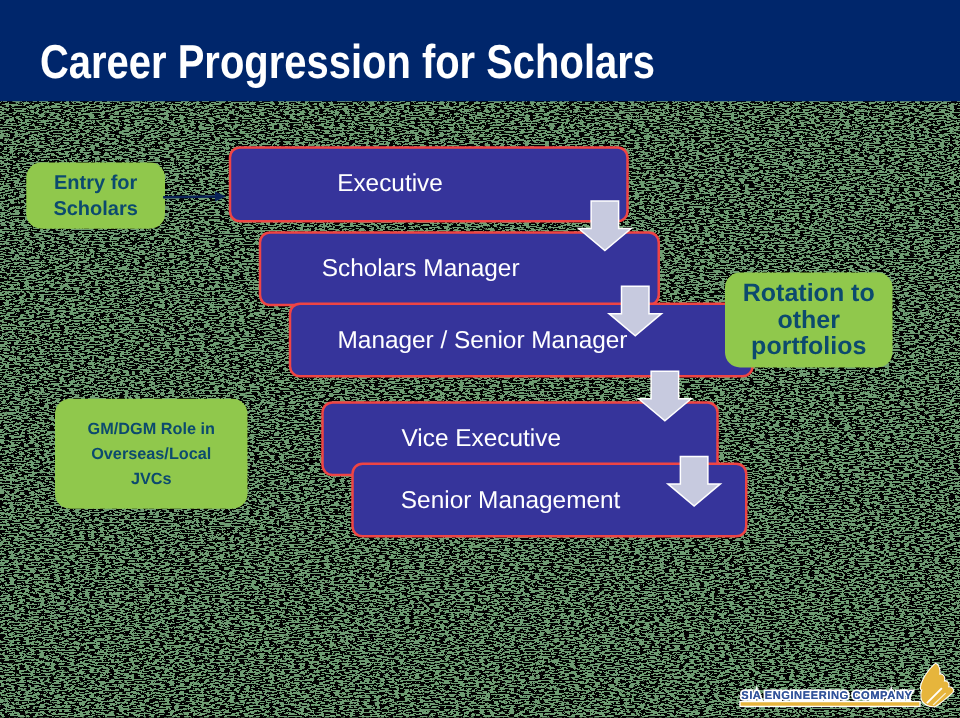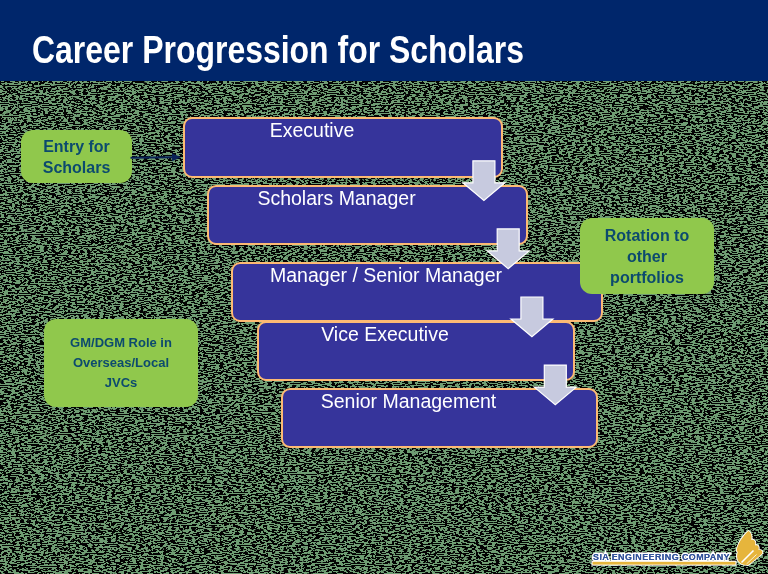--- a/index.html
+++ b/index.html
@@ -1,20 +1,20 @@
 <!DOCTYPE html>
 <html><head>
 <meta charset="utf-8">
 <style>
 html,body{margin:0;padding:0}
 body{width:768px;height:574px;position:relative;overflow:hidden;background:#000;font-family:"Liberation Sans",sans-serif}
 #noise{position:absolute;left:0;top:0}
 #band{position:absolute;left:0;top:0;width:768px;height:81px;background:#00266b}
 #title{position:absolute;left:32px;top:31px;margin:0;font-size:38px;line-height:38px;color:#fff;font-weight:bold;white-space:nowrap;transform:scaleX(0.841);transform-origin:0 0}
-.step{position:absolute;background:#36349b;border:2px solid #fdba74;border-radius:9px;color:#fff;font-size:19.5px;display:flex;justify-content:center;box-sizing:border-box;white-space:nowrap}
+.step{position:absolute;background:#36349b;border:2px solid #ef4444;border-radius:9px;color:#fff;font-size:19.5px;display:flex;align-items:center;justify-content:center;box-sizing:border-box;white-space:nowrap}
 .step span{position:relative;left:-31px}
 .green{position:absolute;background:#90c84c;border-radius:12px;color:#0c4a6e;font-weight:bold;text-align:center;display:flex;align-items:center;justify-content:center;box-sizing:border-box}
 #overlay{position:absolute;left:0;top:0}
 </style>
 </head>
 <body>
 <svg id="noise" width="768" height="574" xmlns="http://www.w3.org/2000/svg">
   <defs>
     <filter id="nf" x="0" y="0" width="768" height="574" filterUnits="userSpaceOnUse" primitiveUnits="userSpaceOnUse" color-interpolation-filters="sRGB">
       <feTurbulence type="fractalNoise" baseFrequency="0.25 0.9" numOctaves="3" seed="7" result="t"></feTurbulence>
@@ -27,32 +27,32 @@
 
 <div id="band"></div>
 <div id="title">Career Progression for Scholars</div>
 
 <div class="step" style="left:183px;top:117px;width:320px;height:61px">
     <span>Executive</span>
   </div>
 <div class="step" style="left:207px;top:185px;width:321px;height:60px">
     <span>Scholars Manager</span>
   </div>
-<div class="step" style="left:231px;top:262px;width:372px;height:60px">
+<div class="step" style="left:231px;top:242px;width:372px;height:60px">
     <span>Manager / Senior Manager</span>
   </div>
 <div class="step" style="left:257px;top:321px;width:318px;height:60px">
     <span>Vice Executive</span>
   </div>
-<div class="step" style="left:281px;top:388px;width:317px;height:60px">
+<div class="step" style="left:281px;top:370px;width:317px;height:60px">
     <span>Senior Management</span>
   </div>
 
 <div class="green" style="left:21px;top:130px;width:111px;height:53px;font-size:16px;line-height:21px">Entry for<br>Scholars</div>
-<div class="green" style="left:580px;top:218px;width:134px;height:76px;font-size:16px;line-height:21px">Rotation to<br>other<br>portfolios</div>
+<div class="green" style="left:580px;top:218px;width:134px;height:76px;font-size:20px;line-height:21px">Rotation to<br>other<br>portfolios</div>
 <div class="green" style="left:44px;top:319px;width:154px;height:88px;font-size:13px;line-height:20px">GM/DGM Role in<br>Overseas/Local<br>JVCs</div>
 
 <svg id="overlay" width="768" height="574" xmlns="http://www.w3.org/2000/svg">
 
   <g fill="#c7cadf" stroke="#ffffff" stroke-width="1.2">
     <polygon points="472.9,160.8 494.9,160.8 494.9,182.8 504.9,182.8 483.9,200.5 462.9,182.8 472.9,182.8"></polygon>
     <polygon points="497.2,228.9 519.2,228.9 519.2,250.9 529.2,250.9 508.2,268.6 487.2,250.9 497.2,250.9"></polygon>
     <polygon points="520.9,297.0 542.9,297.0 542.9,319.0 552.9,319.0 531.9,336.7 510.9,319.0 520.9,319.0"></polygon>
     <polygon points="544.3,365.1 566.3,365.1 566.3,387.1 576.3,387.1 555.3,404.8 534.3,387.1 544.3,387.1"></polygon>
   </g>

